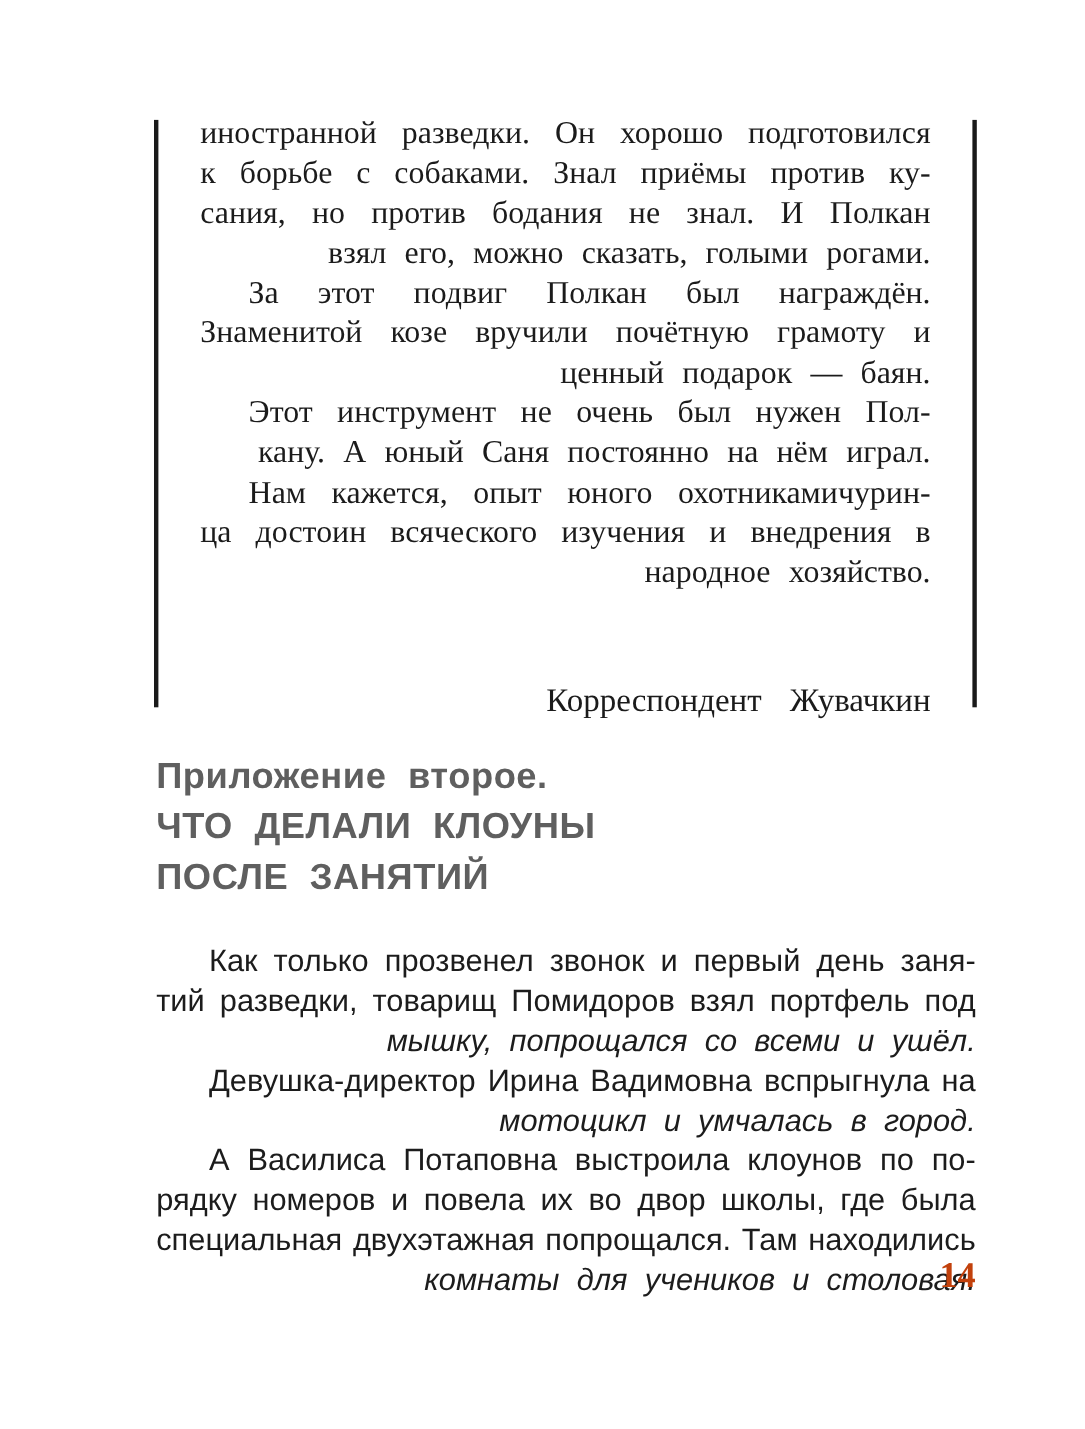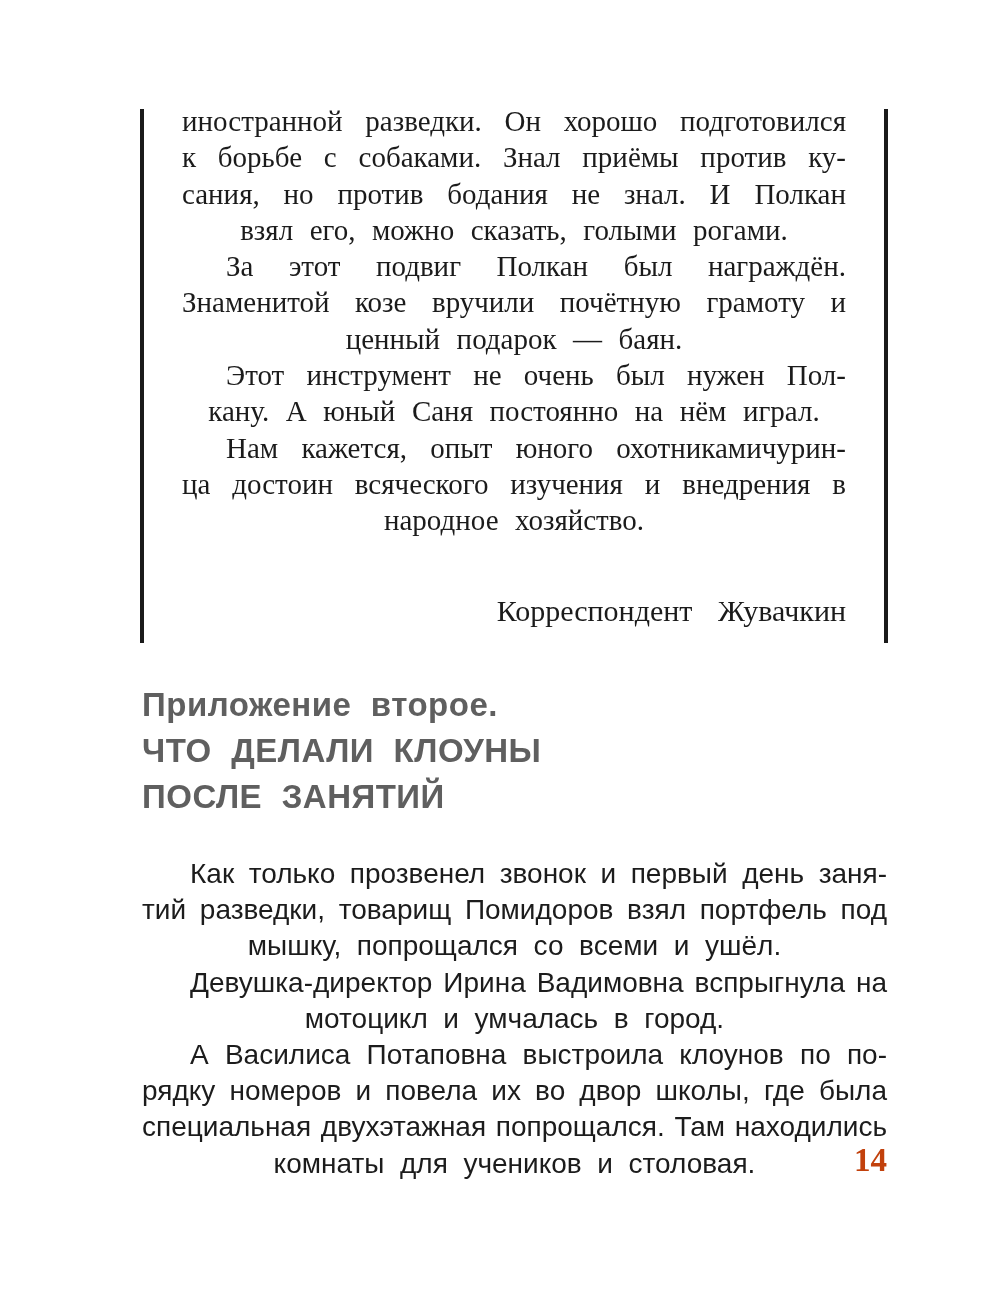--- a/index.html
+++ b/index.html
@@ -30,41 +30,41 @@
   .quote-text {
     margin-top: -6px;
     padding: 0 38px;
     font-family: "Liberation Serif", serif;
     font-size: 29px;
     line-height: 36.3px;
     color: #1b1b1b;
   }
   .quote-text .line.ind { text-indent: 44px; }
   .quote-byline {
-    margin-top: 50px;
+    margin-top: 76px;
     padding: 0 38px;
     text-align: right;
     font-family: "Liberation Serif", serif;
     font-size: 30px;
     line-height: 44px;
     color: #1b1b1b;
     word-spacing: 0.6em;
   }
 
   
   .line { white-space: nowrap; }
   .line.j {
     text-align: justify;
     text-align-last: justify;
     text-justify: inter-word;
     white-space: normal;
   }
-  .line.e { text-align: center; }
+  .line.e { text-align: right; }
   .quote-text .line.e { word-spacing: 0.32em; }
-  .body-text .line.e { word-spacing: 0.28em; }
+  .body-text .line.e { word-spacing: 0.28em; font-style: italic; }
 
   
   .heading {
     position: absolute;
     left: 142px;
     top: 682px;
     width: 745px;
     font-family: "Liberation Sans", sans-serif;
     font-weight: bold;
     font-size: 33px;

